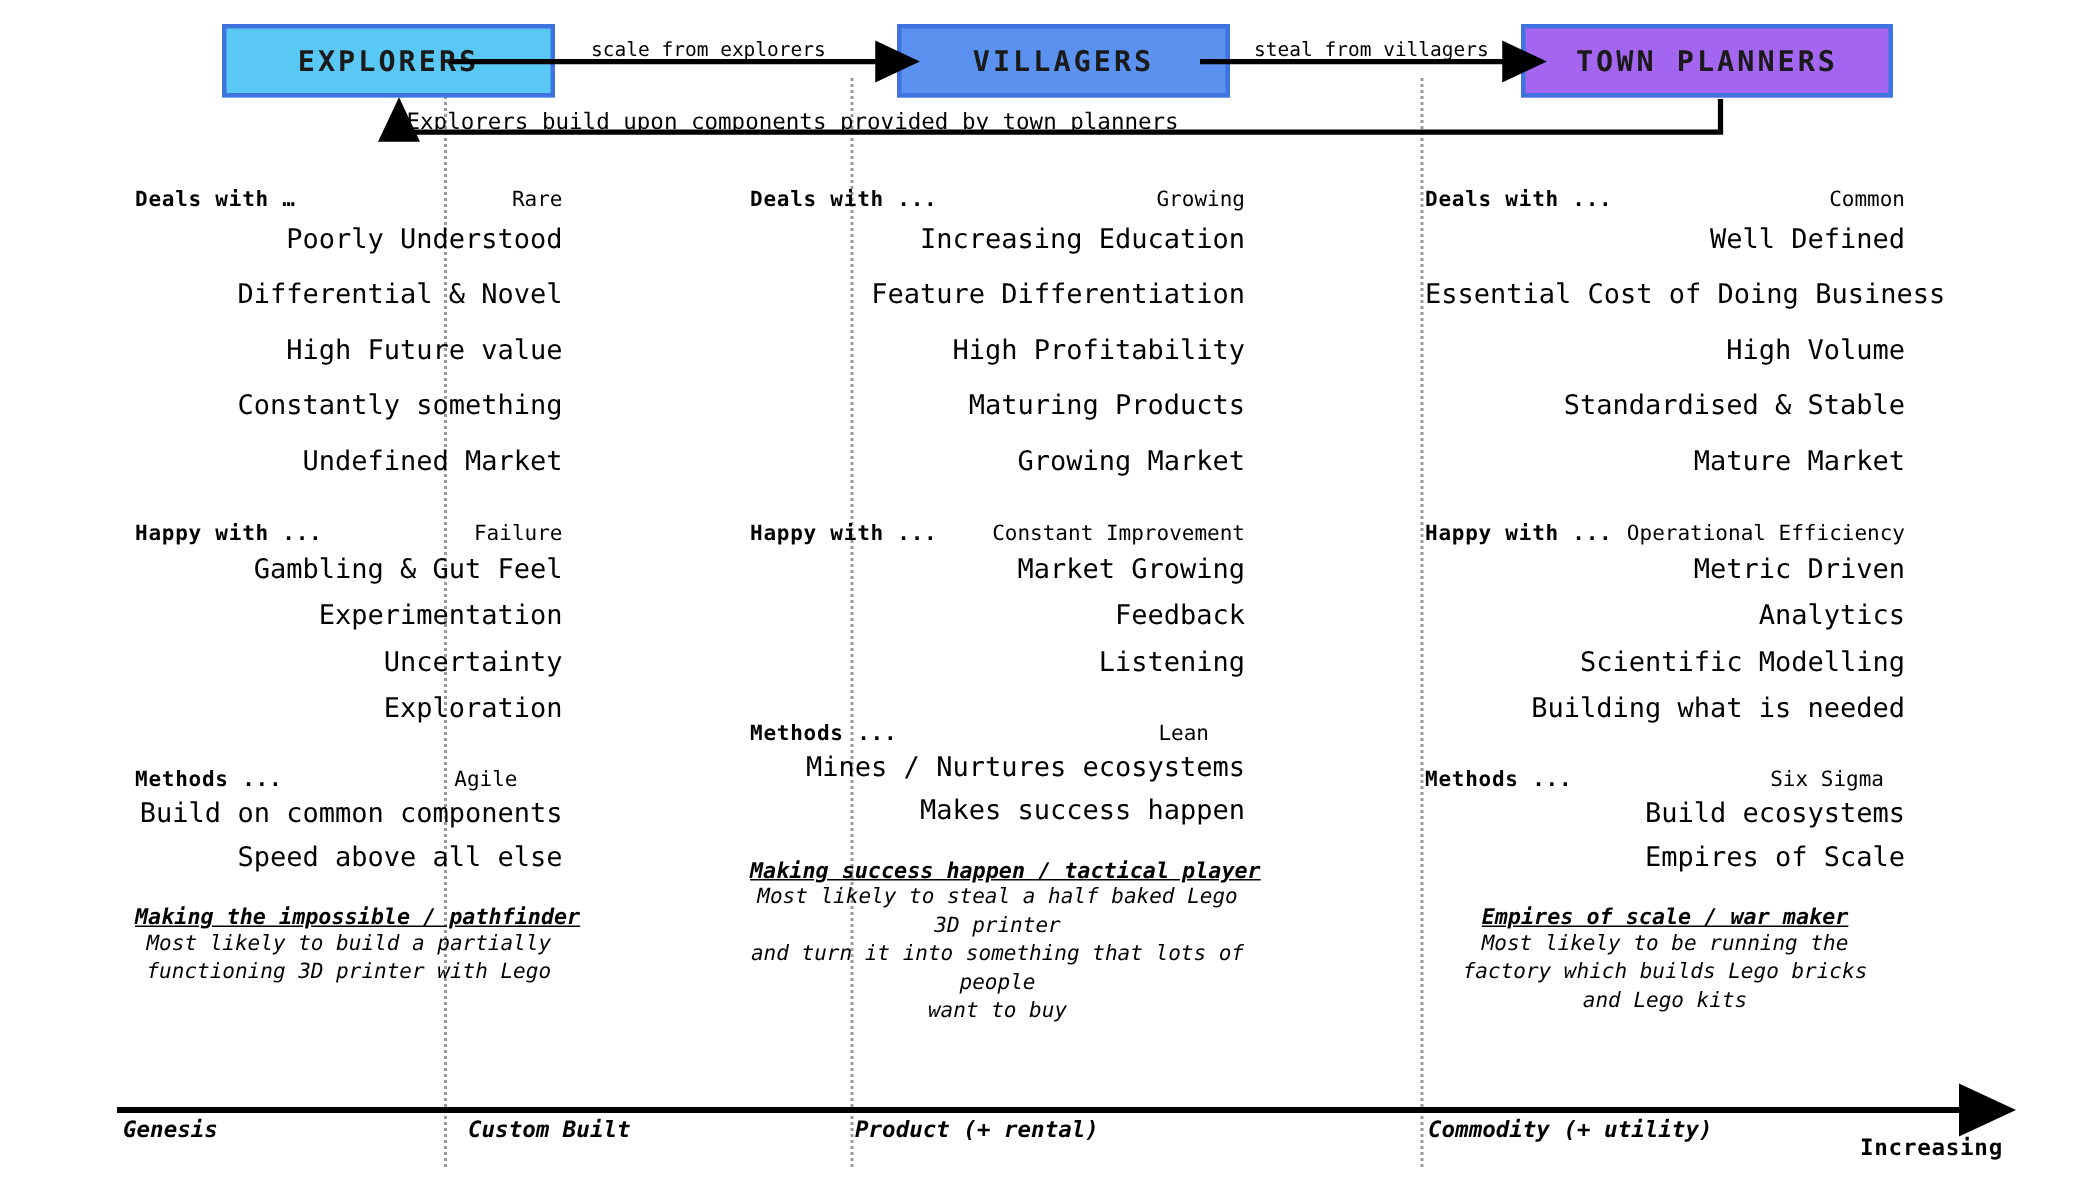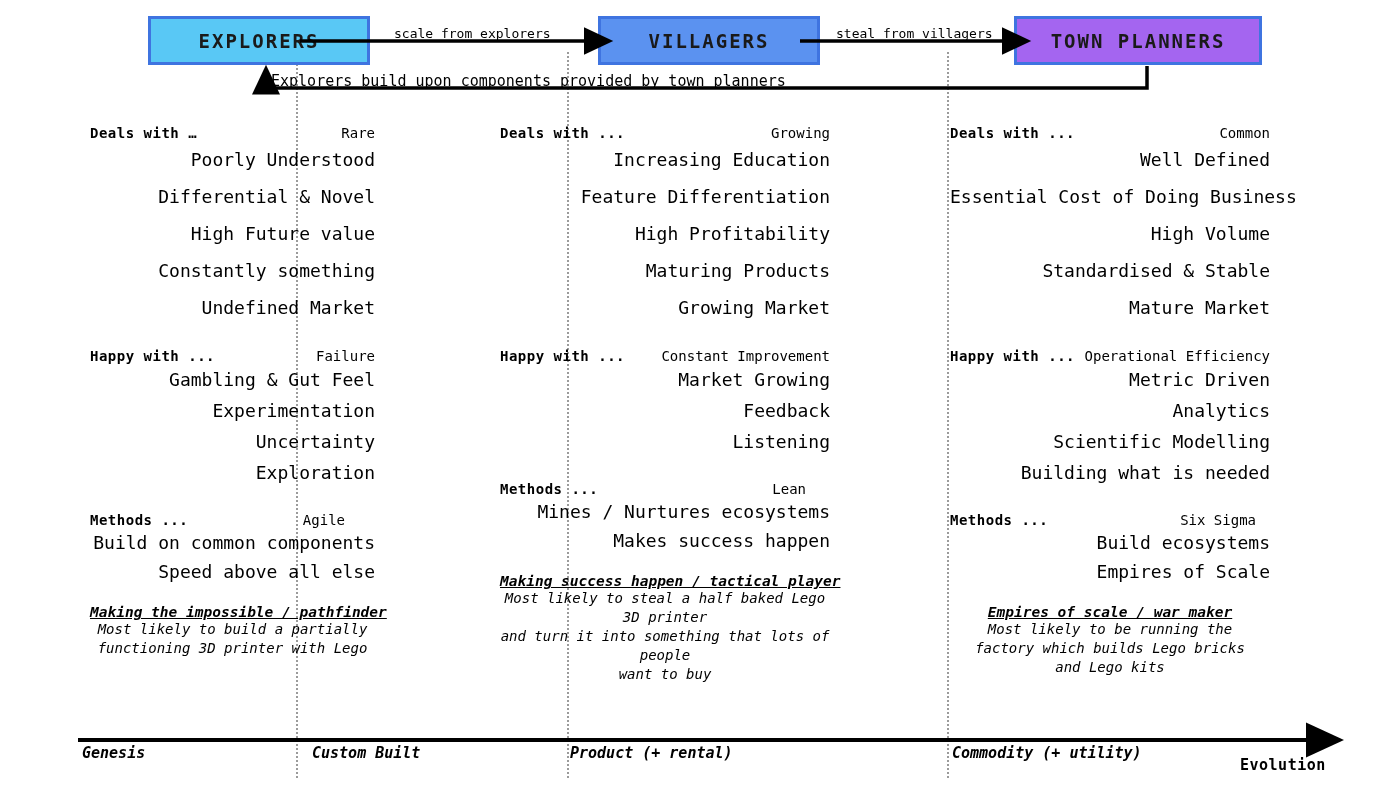--- a/index.html
+++ b/index.html
@@ -322,16 +322,16 @@
     <div class="blurb" style="white-space:pre-line;">Most likely to be running the
 factory which builds Lego bricks
 and Lego kits</div>
   </div>
 
   <div id="axis-labels">
     <div class="axis-label" id="axis-0">Genesis</div>
     <div class="axis-label" id="axis-1">Custom Built</div>
     <div class="axis-label" id="axis-2">Product (+ rental)</div>
     <div class="axis-label" id="axis-3">Commodity (+ utility)</div>
-    <div class="axis-label" id="axis-evolution">Evolution</div>
+    <div class="axis-label" id="axis-evolution">Increasing</div>
   </div>
 
 </div>
 
 </body></html>

